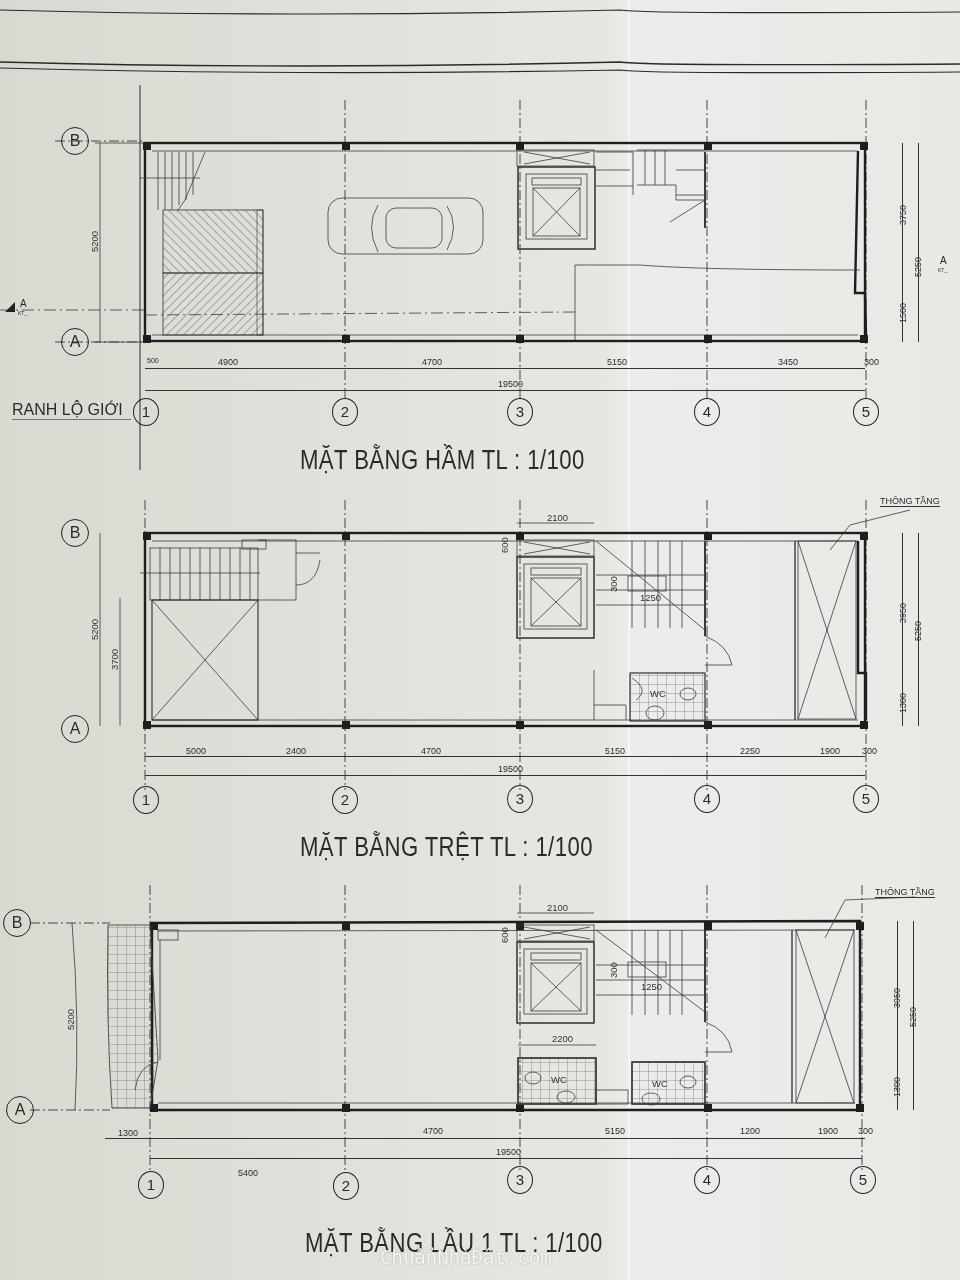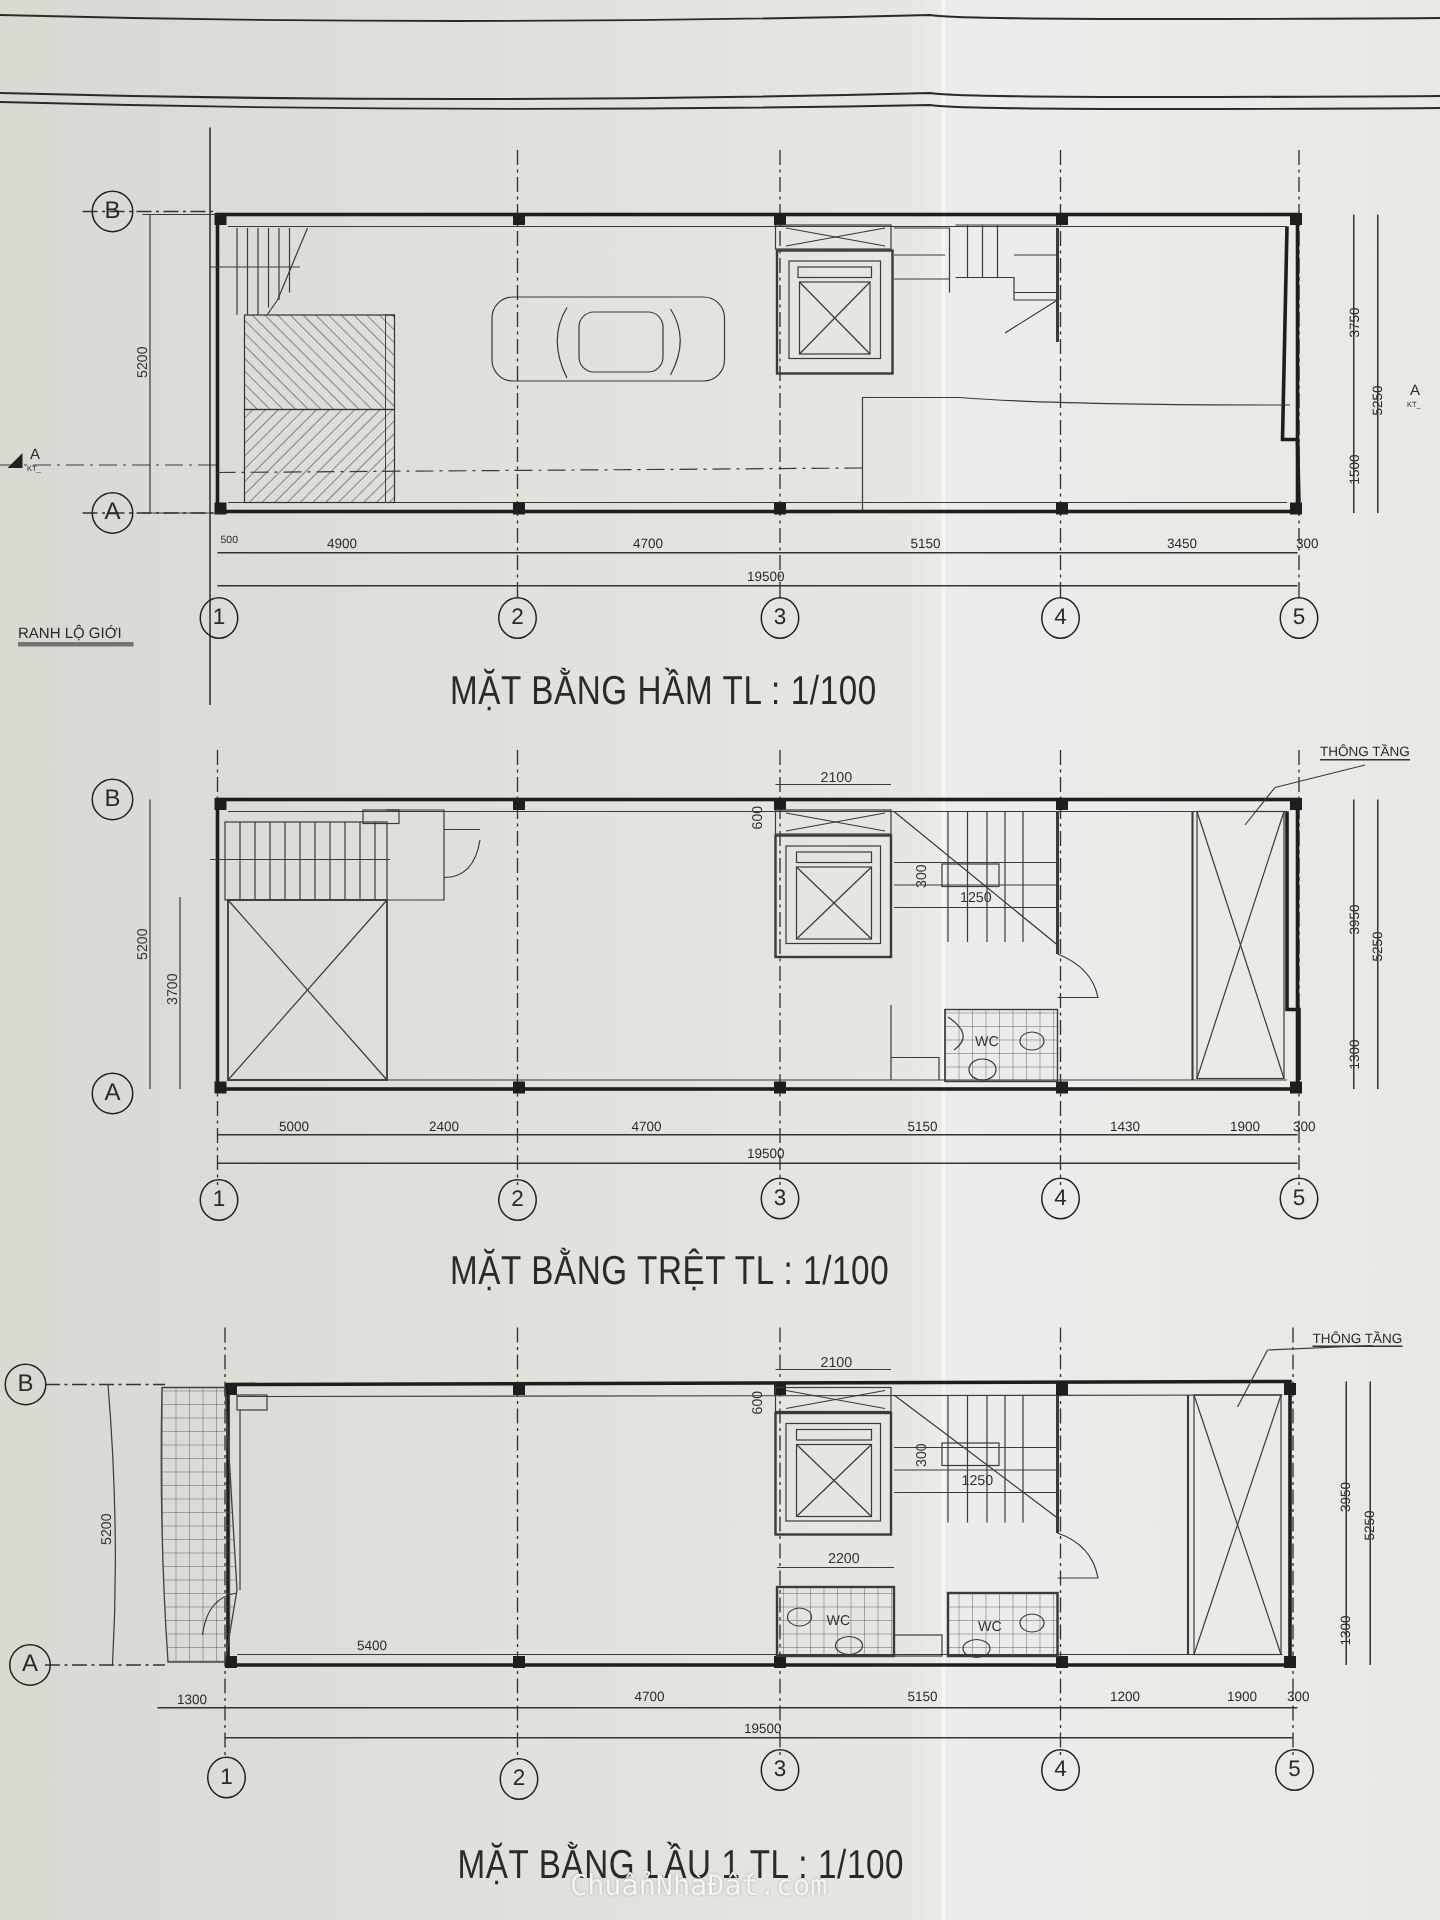--- a/index.html
+++ b/index.html
@@ -311,56 +311,56 @@
 <div>
   <div style="position:absolute;left:145px;top:368px;width:720px;border-top:1px solid #333"></div>
   <div style="position:absolute;left:145px;top:390px;width:720px;border-top:1px solid #333"></div>
   <span class="lbl" style="left:147px;top:357px;font-size:7px">500</span>
   <span class="lbl" style="left:218px;top:357px;font-size:9px">4900</span>
   <span class="lbl" style="left:422px;top:357px;font-size:9px">4700</span>
   <span class="lbl" style="left:607px;top:357px;font-size:9px">5150</span>
   <span class="lbl" style="left:778px;top:357px;font-size:9px">3450</span>
   <span class="lbl" style="left:864px;top:357px;font-size:9px">300</span>
   <span class="lbl" style="left:498px;top:379px;font-size:9px">19500</span>
-  <span class="lbl" style="left:12px;top:417px;font-size:10px;border-bottom:3px solid #737373;padding-right:8px">RANH LỘ GIỚI</span>
+  <span class="lbl" style="left:12px;top:401px;font-size:16px;border-bottom:1px solid #737373;padding-right:8px">RANH LỘ GIỚI</span>
   <span class="lbl" style="left:893px;top:210px;font-size:9px;transform:rotate(-90deg)">3750</span>
   <span class="lbl" style="left:893px;top:308px;font-size:9px;transform:rotate(-90deg)">1500</span>
   <span class="lbl" style="left:908px;top:262px;font-size:9px;transform:rotate(-90deg)">5250</span>
   <div style="position:absolute;left:902px;top:143px;height:199px;border-left:1px solid #333"></div>
   <div style="position:absolute;left:918px;top:143px;height:199px;border-left:1px solid #333"></div>
   <span class="lbl" style="left:940px;top:255px;font-size:10px">A</span>
   <span class="lbl" style="left:938px;top:267px;font-size:5px">KT_</span>
   <span class="lbl" style="left:20px;top:298px;font-size:10px">A</span>
   <span class="lbl" style="left:18px;top:310px;font-size:5px">KT_</span>
 </div>
 
 <div>
   <div style="position:absolute;left:145px;top:756px;width:720px;border-top:1px solid #333"></div>
   <div style="position:absolute;left:145px;top:775px;width:720px;border-top:1px solid #333"></div>
   <span class="lbl" style="left:186px;top:746px;font-size:9px">5000</span>
   <span class="lbl" style="left:286px;top:746px;font-size:9px">2400</span>
   <span class="lbl" style="left:421px;top:746px;font-size:9px">4700</span>
   <span class="lbl" style="left:605px;top:746px;font-size:9px">5150</span>
-  <span class="lbl" style="left:740px;top:746px;font-size:9px">1430</span>
+  <span class="lbl" style="left:740px;top:746px;font-size:9px">2250</span>
   <span class="lbl" style="left:820px;top:746px;font-size:9px">1900</span>
   <span class="lbl" style="left:862px;top:746px;font-size:9px">300</span>
   <span class="lbl" style="left:498px;top:764px;font-size:9px">19500</span>
   <span class="lbl" style="left:880px;top:496px;font-size:9px;border-bottom:1px solid #333">THÔNG TẦNG</span>
   <span class="lbl" style="left:893px;top:608px;font-size:9px;transform:rotate(-90deg)">3950</span>
   <span class="lbl" style="left:893px;top:698px;font-size:9px;transform:rotate(-90deg)">1300</span>
   <span class="lbl" style="left:908px;top:626px;font-size:9px;transform:rotate(-90deg)">5250</span>
   <div style="position:absolute;left:902px;top:533px;height:193px;border-left:1px solid #333"></div>
   <div style="position:absolute;left:918px;top:533px;height:193px;border-left:1px solid #333"></div>
 </div>
 
 <div>
   <div style="position:absolute;left:105px;top:1138px;width:760px;border-top:1px solid #333"></div>
   <div style="position:absolute;left:150px;top:1158px;width:712px;border-top:1px solid #333"></div>
   <span class="lbl" style="left:118px;top:1128px;font-size:9px">1300</span>
-  <span class="lbl" style="left:238px;top:1092px;font-size:9px">5400</span>
+  <span class="lbl" style="left:238px;top:1168px;font-size:9px">5400</span>
   <span class="lbl" style="left:423px;top:1126px;font-size:9px">4700</span>
   <span class="lbl" style="left:605px;top:1126px;font-size:9px">5150</span>
   <span class="lbl" style="left:740px;top:1126px;font-size:9px">1200</span>
   <span class="lbl" style="left:818px;top:1126px;font-size:9px">1900</span>
   <span class="lbl" style="left:858px;top:1126px;font-size:9px">300</span>
   <span class="lbl" style="left:496px;top:1147px;font-size:9px">19500</span>
   <span class="lbl" style="left:875px;top:887px;font-size:9px;border-bottom:1px solid #333">THÔNG TẦNG</span>
   <span class="lbl" style="left:887px;top:993px;font-size:9px;transform:rotate(-90deg)">3950</span>
   <span class="lbl" style="left:887px;top:1082px;font-size:9px;transform:rotate(-90deg)">1300</span>
   <span class="lbl" style="left:903px;top:1012px;font-size:9px;transform:rotate(-90deg)">5250</span>

